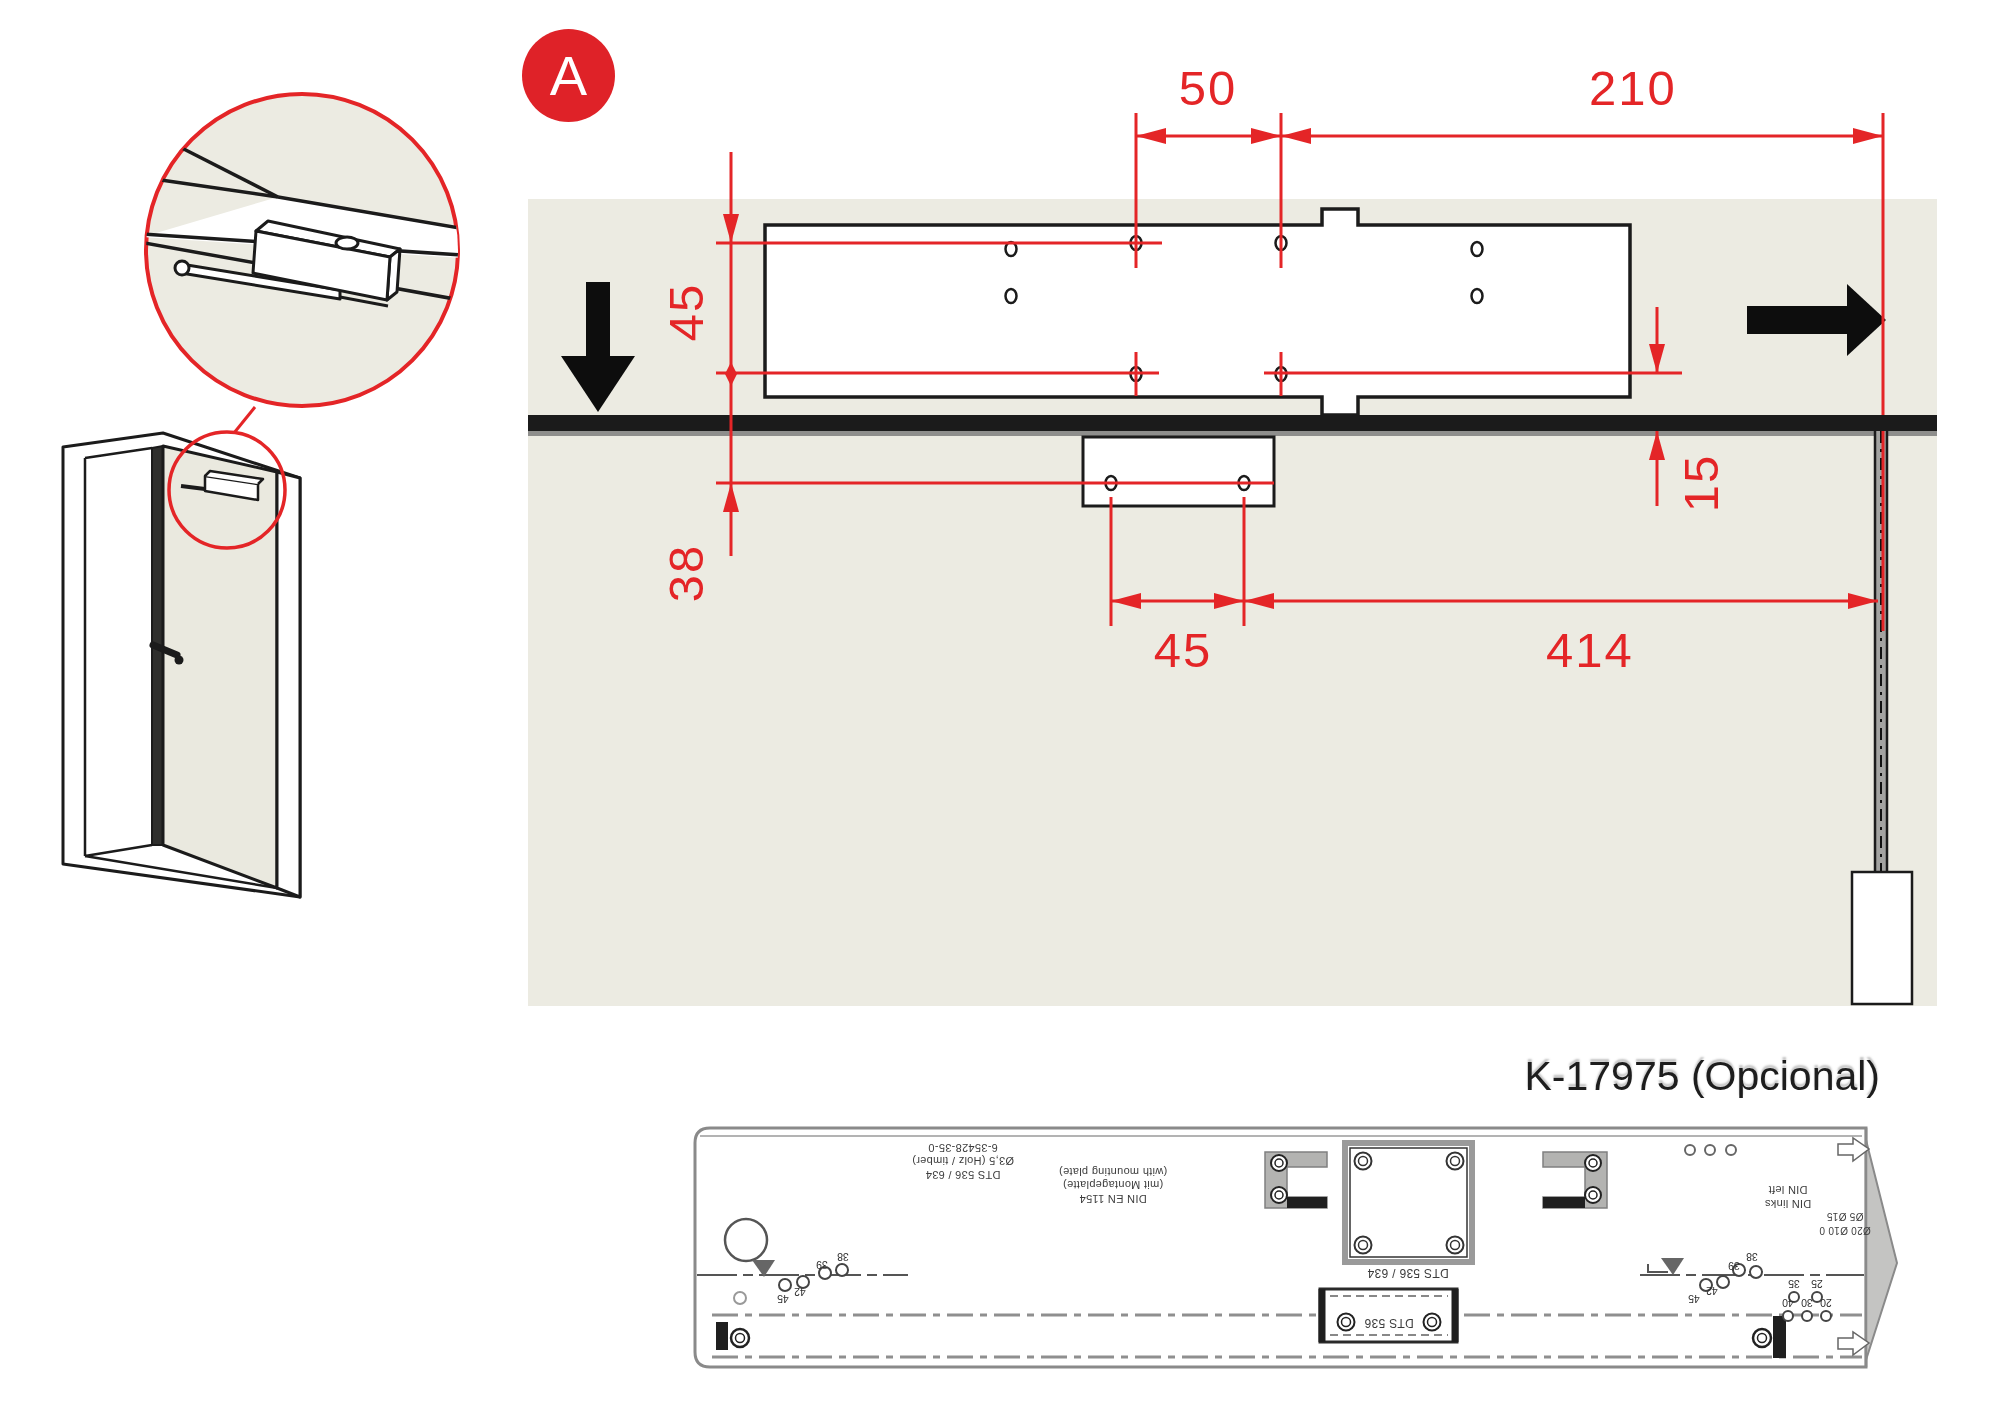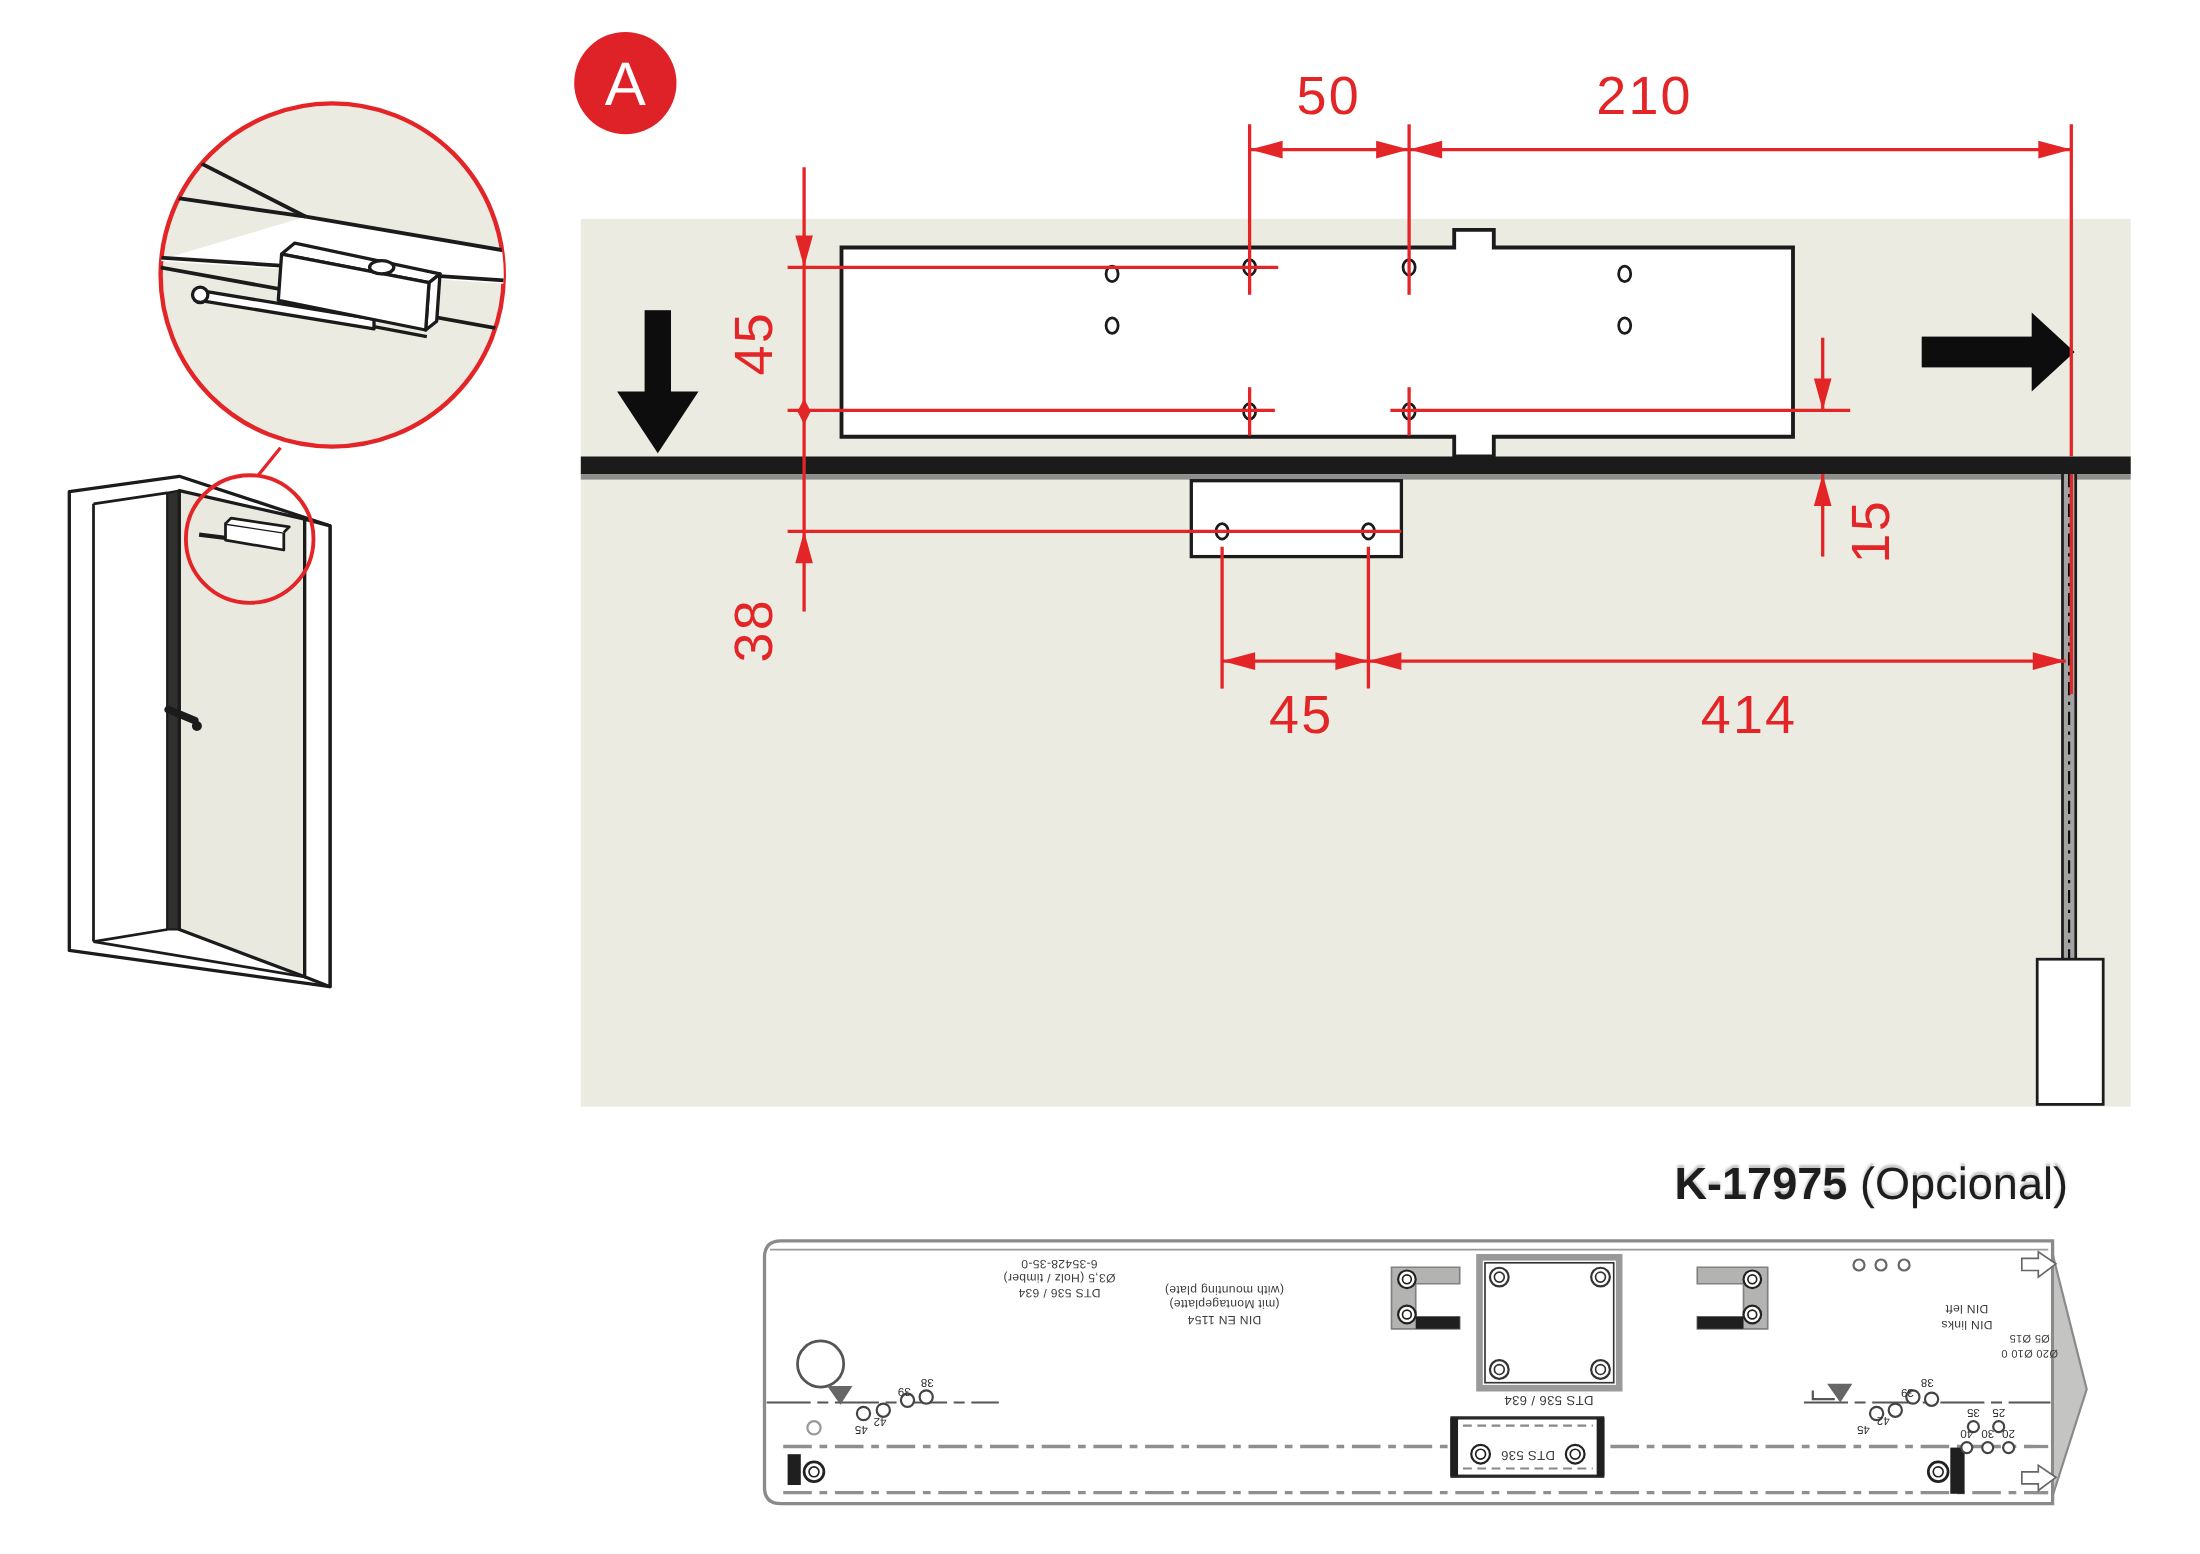--- a/index.html
+++ b/index.html
@@ -8,21 +8,21 @@
   .canvas svg{position:absolute;left:0;top:0;}
   .dim-label{position:absolute;transform:translate(-50%,-50%);color:#E42527;
              font-size:49px;letter-spacing:2px;white-space:nowrap;font-weight:400;}
   .dim-label.vert{transform:translate(-50%,-50%) rotate(-90deg);}
   .badge{position:absolute;left:522px;top:29px;width:93px;height:93px;border-radius:50%;
          background:#DF2228;color:#fff;display:flex;align-items:center;justify-content:center;
          font-size:56px;font-weight:400;}
   .tpl-title{position:absolute;left:1440px;top:1053px;width:440px;text-align:right;
              font-size:41px;color:#1d1d1d;white-space:nowrap;
              text-shadow:0 -3px 2px rgba(90,90,90,0.35);}
-  .tpl-title .b{font-weight:700;}
+  .tpl-title .b{font-weight:400;}
   .tpl-text{position:absolute;transform:translate(-50%,-50%) rotate(180deg);
             font-size:11px;line-height:13.5px;color:#3c3c3c;text-align:center;
             letter-spacing:0.3px;white-space:nowrap;}
   .tpl-text.big{font-size:12px;}
   .tpl-num{position:absolute;transform:translate(-50%,-50%) rotate(180deg);
            font-size:10.5px;color:#2e2e2e;white-space:nowrap;}
 </style>
 </head>
 <body>
 
@@ -273,21 +273,21 @@
       <polygon points="1838,1338 1853,1338 1853,1332 1869,1343 1853,1355 1853,1349 1838,1349"></polygon>
     </g>
   </g>
 </svg>
 
 <div class="badge">
       <span>A</span>
     </div>
 
 <div class="dim-label" style="left:1208px;top:88px;">50</div>
-<div class="dim-label" style="left:1495px;top:88px;">210</div>
+<div class="dim-label" style="left:1633px;top:88px;">210</div>
 <div class="dim-label vert" style="left:686px;top:312px;">45</div>
 <div class="dim-label vert" style="left:686px;top:573px;">38</div>
 <div class="dim-label" style="left:1183px;top:650px;">45</div>
 <div class="dim-label" style="left:1590px;top:650px;">414</div>
 <div class="dim-label vert" style="left:1701px;top:483px;">15</div>
 
 <div class="tpl-title"><span class="b">K-17975</span><span> (Opcional)</span></div>
 
 <div class="tpl-text" style="left:963px;top:1161px;">
   <div>DTS 536 / 634</div>

